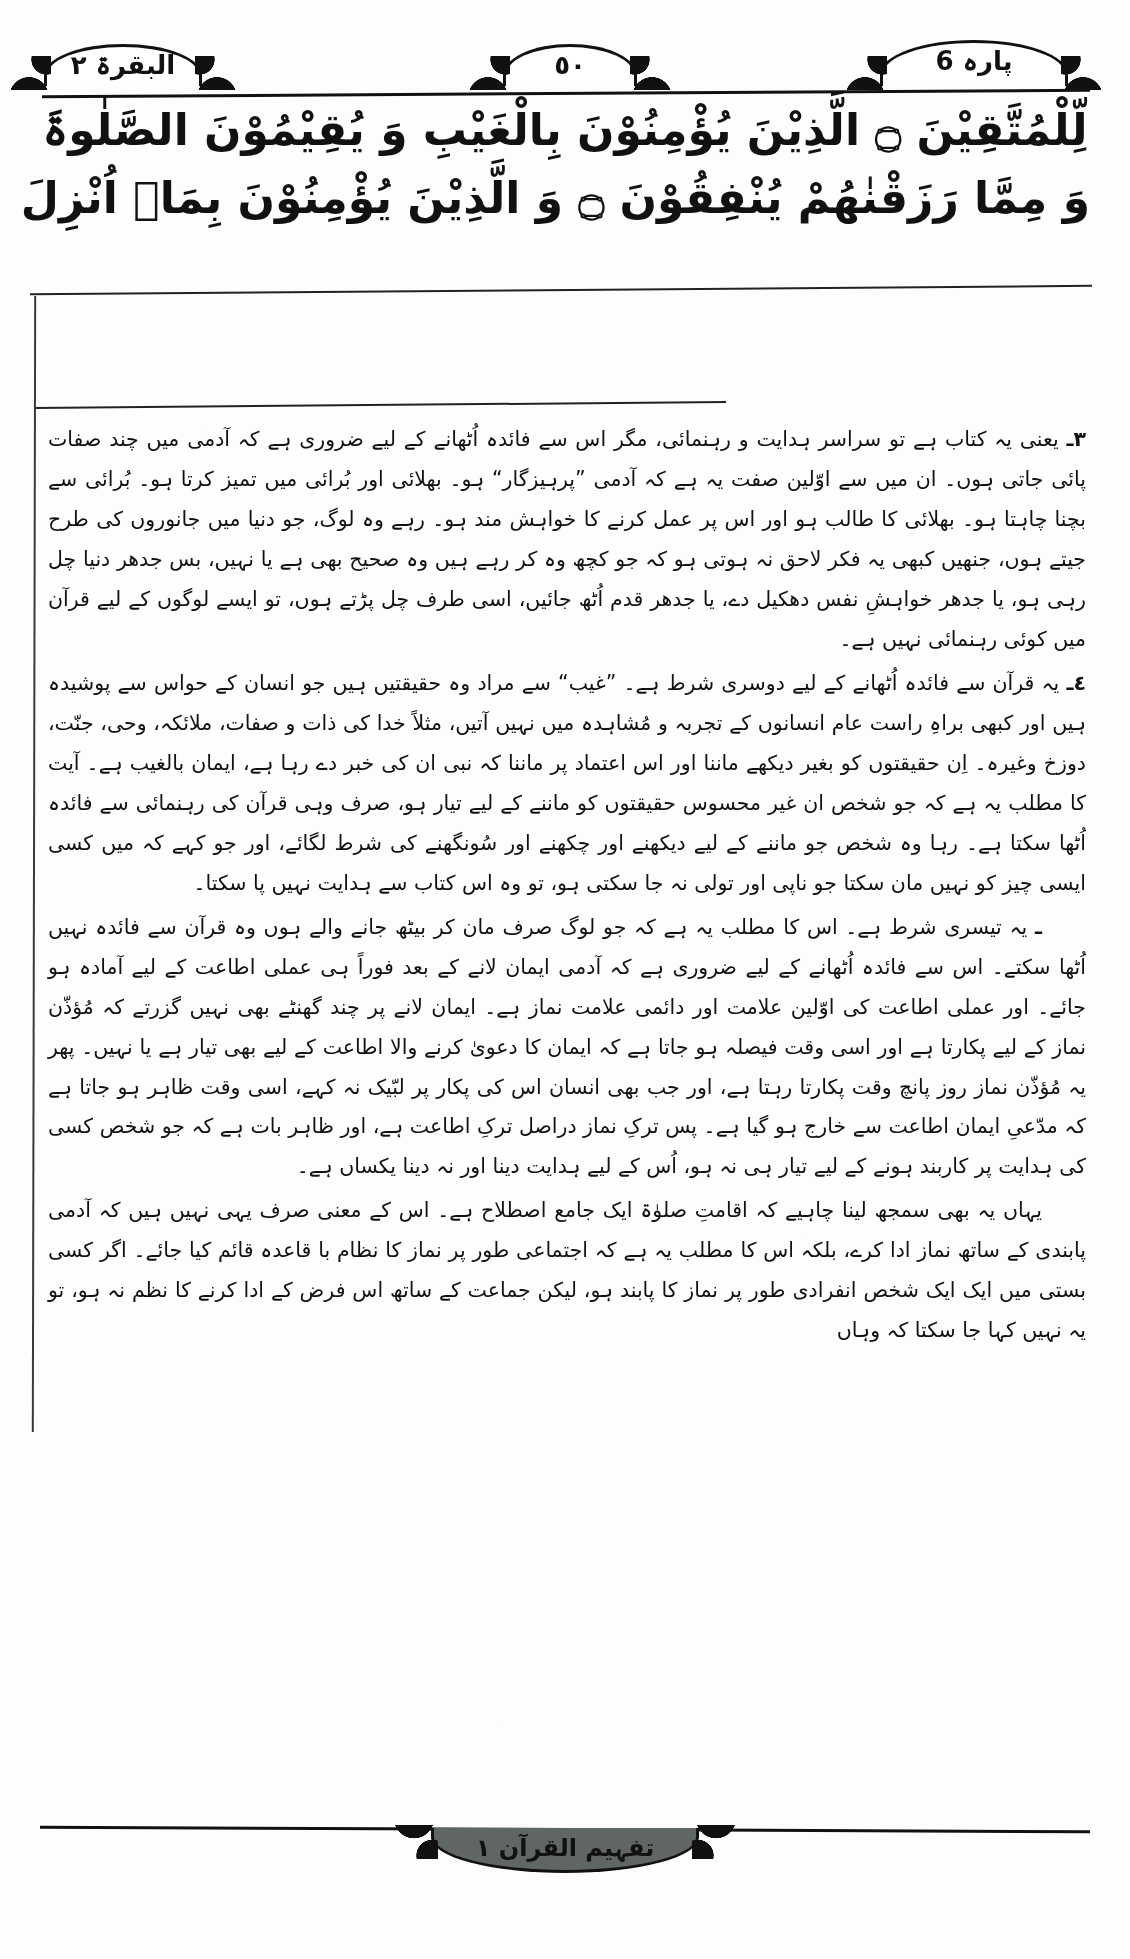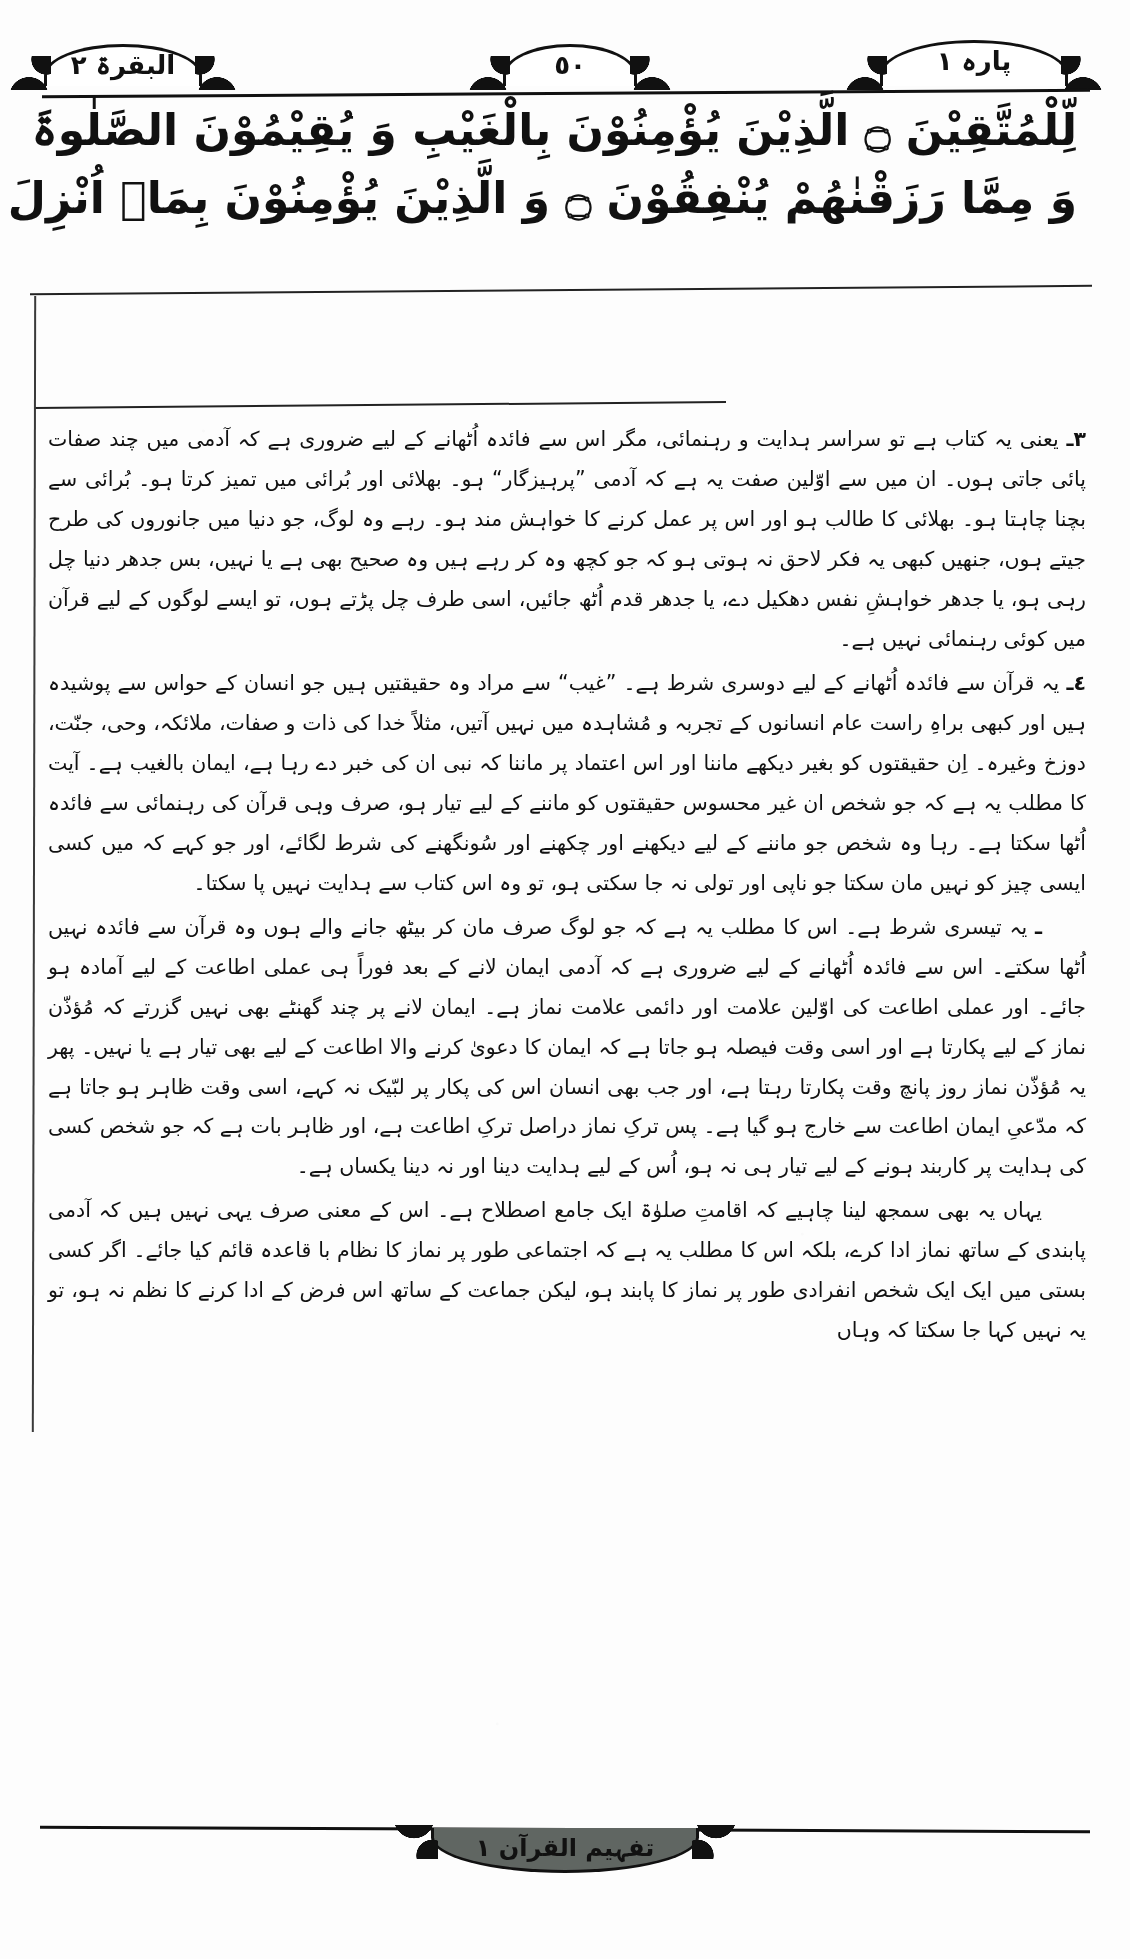--- a/index.html
+++ b/index.html
@@ -60,21 +60,21 @@
     letter-spacing:1px;
   }
   .cart-surah{left:44px;}
   .cart-page{left:calc(50% - 62px);text-align:right;}
   .cart-para{right:62px;}
   .cart-para .cart-shape{min-width:150px;padding-bottom:10px;}
   .cart-page .cart-shape{min-width:96px;}
 
   
   .arabic-block{
-    position:absolute;left:40px;right:53px;top:96px;
+    position:absolute;left:40px;right:40px;top:96px;
     text-align:center;
   }
   .arabic-line{
     font-family:"DejaVu Sans","Liberation Sans",sans-serif;
     font-size:44px;
     line-height:1.55;
     font-weight:700;
     direction:rtl;
     white-space:nowrap;
     letter-spacing:-1px;
@@ -175,21 +175,21 @@
     </div>
 
     <div class="cartouche cart-page">
       <div class="cart-shape">
         <span class="cart-label">٥٠</span>
       </div>
     </div>
 
     <div class="cartouche cart-para">
       <div class="cart-shape">
-        <span class="cart-label">پارہ ١</span>
+        <span class="cart-label">پارہ 6</span>
       </div>
     </div>
 
     <div class="header-rule"></div>
   </div>
 
   <div class="arabic-block">
     <div class="arabic-line">لِّلْمُتَّقِیْنَ ۝ الَّذِیْنَ یُؤْمِنُوْنَ بِالْغَیْبِ وَ یُقِیْمُوْنَ الصَّلٰوۃَ</div>
     <div class="arabic-line">وَ مِمَّا رَزَقْنٰهُمْ یُنْفِقُوْنَ ۝ وَ الَّذِیْنَ یُؤْمِنُوْنَ بِمَاۤ اُنْزِلَ</div>
   </div>

